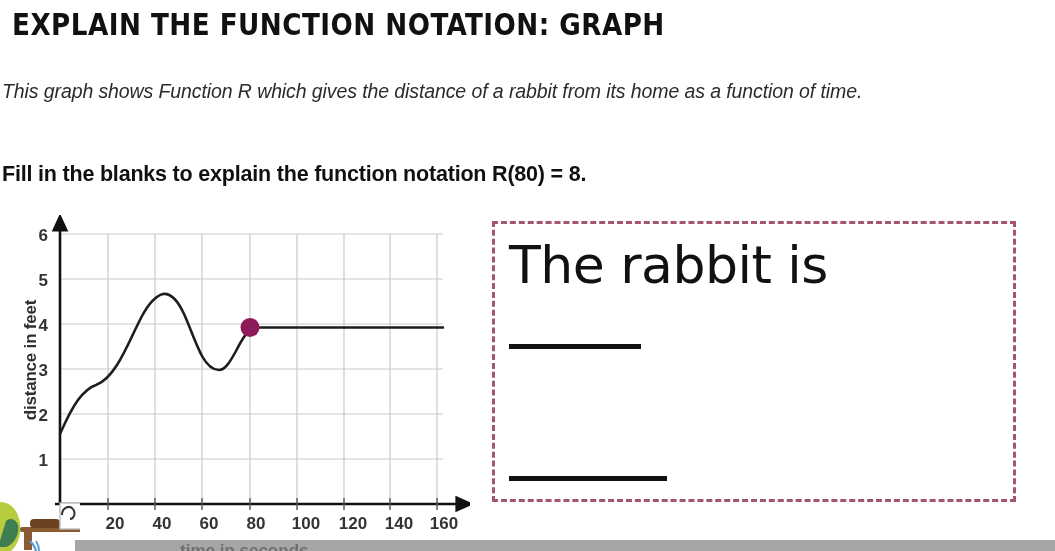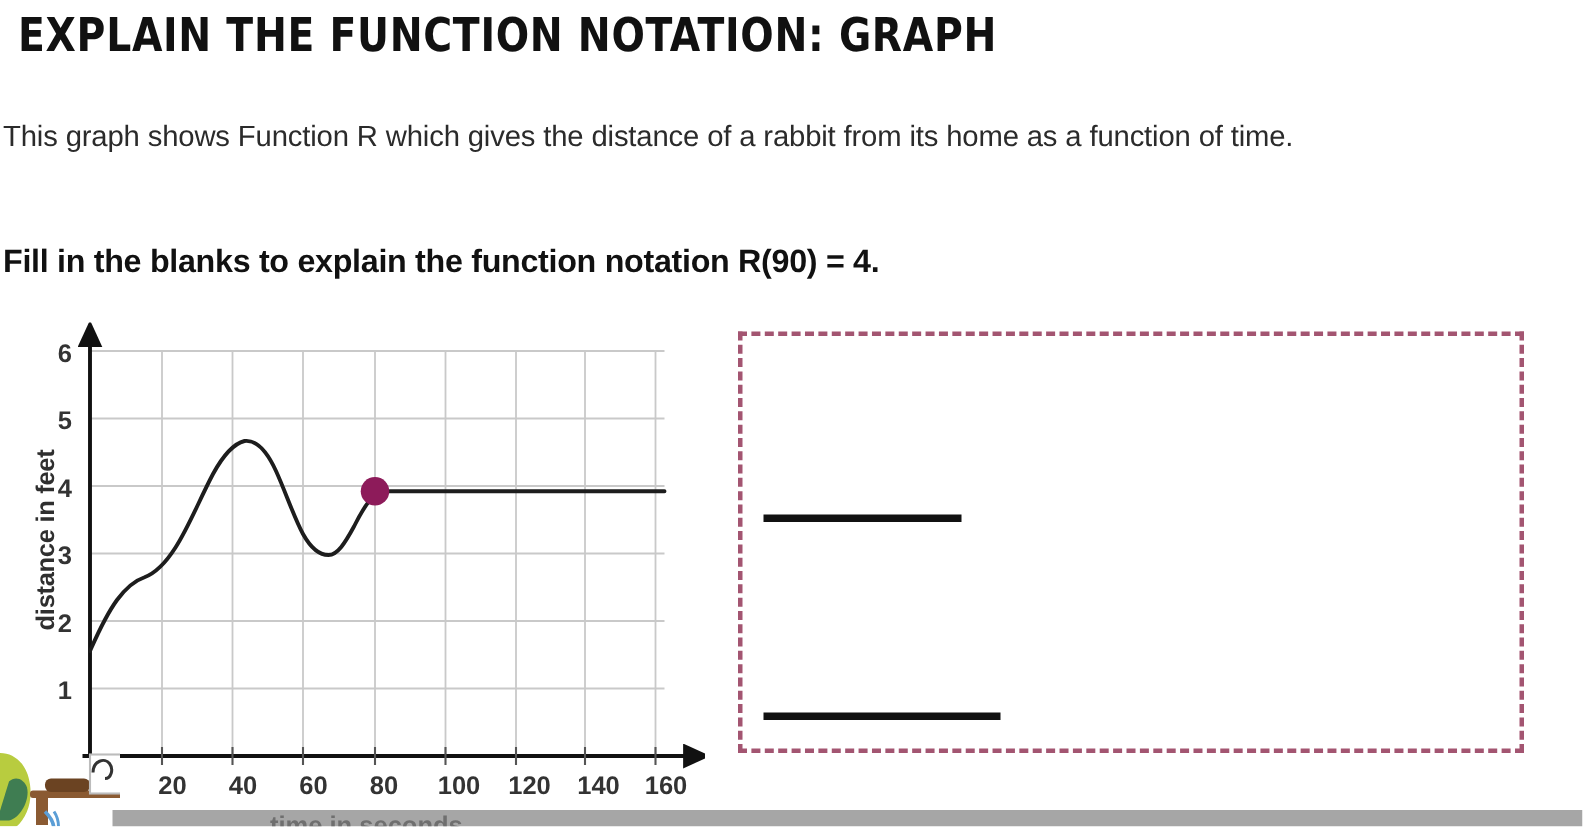--- a/index.html
+++ b/index.html
@@ -37,20 +37,21 @@
   #intro-paragraph {
     position: absolute;
     left: 2px;
     top: 78px;
     width: 960px;
     font-family: "Liberation Sans", sans-serif;
     font-size: 19.5px;
     line-height: 1.38;
     color: #2b2b2b;
     letter-spacing: -0.1px;
+    font-style: italic;
   }
 
   
   #instruction-text {
     position: absolute;
     left: 2px;
     top: 162px;
     font-family: "Liberation Sans", sans-serif;
     font-size: 21.5px;
     font-weight: 700;
@@ -146,21 +147,21 @@
   .blank-short { width: 132px; }
   .blank-long  { width: 158px; }
 </style>
 </head>
 <body>
 
 <div id="page-title">Explain the Function Notation: Graph</div>
 
 <div id="intro-paragraph">This graph shows Function R which gives the distance of a rabbit from its home as a function of time.</div>
 
-<div id="instruction-text">Fill in the blanks to explain the function notation R(90) = 4.</div>
+<div id="instruction-text">Fill in the blanks to explain the function notation R(80) = 8.</div>
 
 <div id="graph-figure">
   <div id="y-axis-title">distance in feet</div>
   <svg id="graph-svg" width="470" height="330" viewBox="0 0 470 330">
 
     <g stroke="#c9c9c9" stroke-width="1.2">
       <line x1="60" y1="19" x2="443" y2="19"></line>
       <line x1="60" y1="64" x2="443" y2="64"></line>
       <line x1="60" y1="109" x2="443" y2="109"></line>
       <line x1="60" y1="154" x2="443" y2="154"></line>
@@ -249,18 +250,18 @@
     <path d="M 36,44 C 38,47 39,51 39,54" fill="none" stroke="#5b9ed6" stroke-width="2"></path>
   </svg>
 </div>
 
 <div id="bottom-bar">
   <div id="bottom-bar-label">time in seconds</div>
 </div>
 
 <div id="answer-box">
   <div id="answer-text">
-    <br>
+    <span>The rabbit is</span><br>
     <span class="blank-rule blank-short"></span><br>
     <br>
     <span class="blank-rule blank-long"></span>
   </div>
 </div>
 
 </body></html>

